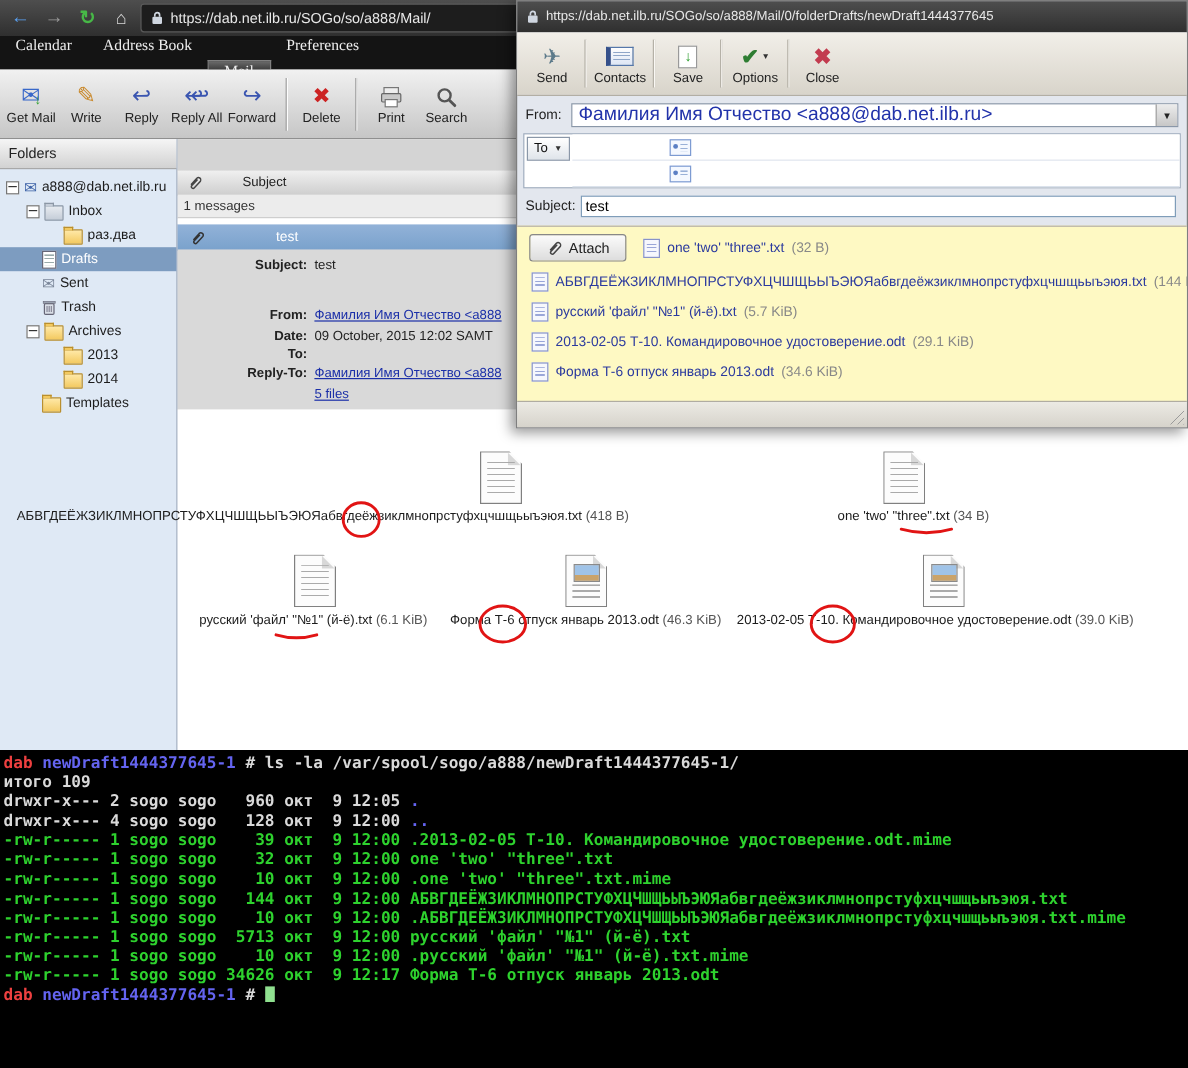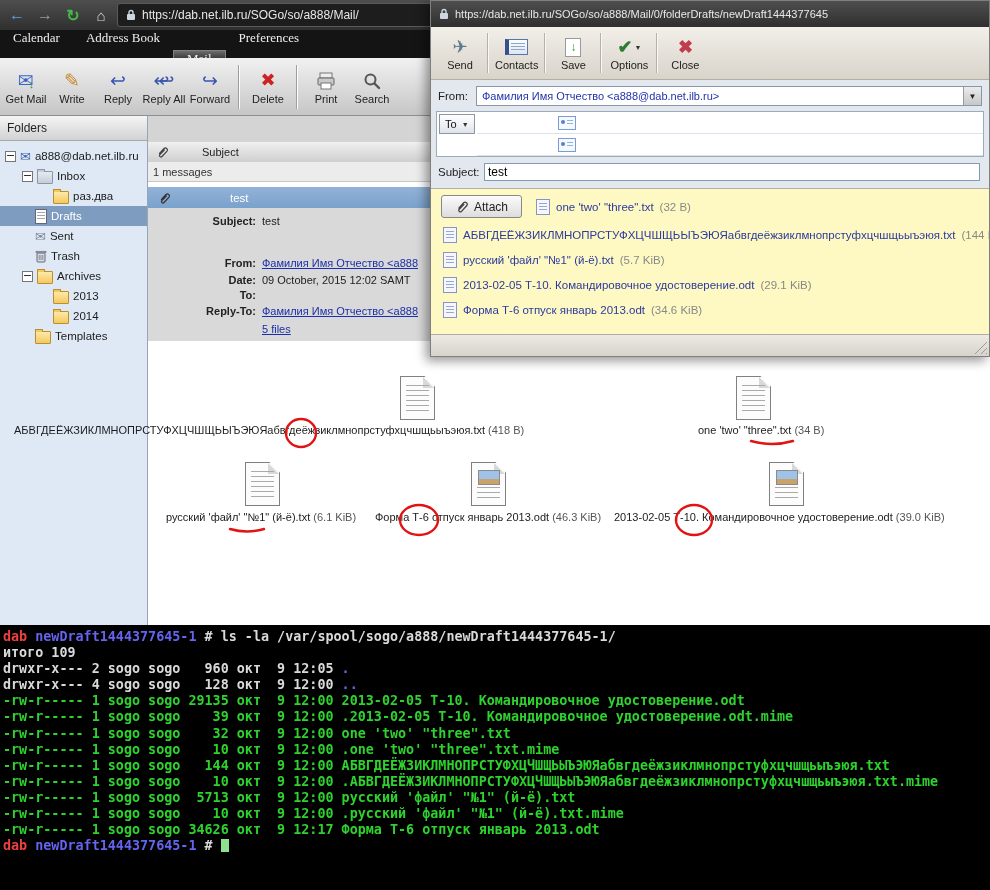--- a/index.html
+++ b/index.html
@@ -91,21 +91,21 @@
   .caret-sm{font-size:7px;color:#333;margin-left:2px;}
   .x-close{color:#c23b4f;font-weight:bold;}
   .csep{width:1px;height:40px;background:#b5b1a7;border-right:1px solid #faf8f4;}
   .book-icon{width:18px;height:14px;background:linear-gradient(#fdfdfd,#dde6f5);border:1px solid #5577aa;border-left:4px solid #35508a;position:relative;}
   .book-icon::after{content:"";position:absolute;left:2px;right:2px;top:3px;height:8px;background:repeating-linear-gradient(to bottom,#8fa6c8 0 1px,transparent 1px 3px);}
   .page-sm{width:14px;height:17px;background:#fff;border:1px solid #999;display:flex;align-items:center;justify-content:center;font-size:12px;font-weight:bold;color:#2e9e2e;}
 
   .c-from{position:absolute;left:7px;right:7px;top:84px;height:22px;display:flex;align-items:center;font-size:11.5px;color:#222;}
   .from-lab{width:38px;flex:none;}
   .combo{flex:1;height:20px;border:1px solid #8a97a8;background:#fff;display:flex;align-items:center;box-sizing:border-box;}
-  .combo-text{flex:1;padding:0 5px;font-size:11px;color:#2233aa;white-space:nowrap;overflow:hidden;}
+  .combo-text{flex:1;padding:0 5px;font-size:16px;color:#2233aa;white-space:nowrap;overflow:hidden;}
   .combo-arrow{width:17px;height:100%;background:linear-gradient(#ececec,#c7c7c7);border-left:1px solid #9a9a9a;display:flex;align-items:center;justify-content:center;font-size:8px;color:#222;}
   .c-addr{position:absolute;left:5px;right:5px;top:110px;height:46px;display:flex;background:#fff;border:1px solid #9daabc;box-sizing:border-box;}
   .to-select{display:flex;align-items:center;gap:3px;padding:0 5px;height:18px;margin:2px;border:1px solid #8a97a8;background:linear-gradient(#fff,#dfe4ea);font-size:11px;color:#111;flex:none;align-self:flex-start;}
   .addr-rows{flex:1;display:flex;flex-direction:column;}
   .addr-row{height:22px;border-bottom:1px solid #dbe2ec;position:relative;background:#fff;}
   .card-icon{position:absolute;left:81px;top:4px;width:16px;height:12px;border:1px solid #7d9bd2;background:#f4f8ff;}
   .card-icon::before{content:"";position:absolute;left:2px;top:3px;width:4px;height:4px;background:#5b7fc4;border-radius:50%;}
   .card-icon::after{content:"";position:absolute;left:8px;right:2px;top:3px;height:6px;background:repeating-linear-gradient(to bottom,#9ab1d8 0 1px,transparent 1px 3px);}
   .c-subj{position:absolute;left:7px;right:9px;top:161px;height:20px;display:flex;align-items:center;font-size:11.5px;color:#222;}
   .subj-lab{width:46px;flex:none;}
@@ -484,21 +484,20 @@
     <div class="c-status">
       <span class="grip"></span>
     </div>
   </div>
 
   <div class="terminal">
     <div class="tline"><span class="t-red">dab </span><span class="t-blue">newDraft1444377645-1 </span><span class="t-white"># </span><span class="t-white">ls -la /var/spool/sogo/a888/newDraft1444377645-1/</span></div>
     <div class="tline t-white">итого 109</div>
     <div class="tline"><span class="t-white">drwxr-x--- 2 sogo sogo   960 окт  9 12:05 </span><span class="t-blue">.</span></div>
     <div class="tline"><span class="t-white">drwxr-x--- 4 sogo sogo   128 окт  9 12:00 </span><span class="t-blue">..</span></div>
-    <div class="tline"><span class="t-green">-rw-r----- 1 sogo sogo 29135 окт  9 12:00 </span><span class="t-green">2013-02-05 Т-10. Командировочное удостоверение.odt</span></div>
     <div class="tline"><span class="t-green">-rw-r----- 1 sogo sogo    39 окт  9 12:00 </span><span class="t-green">.2013-02-05 Т-10. Командировочное удостоверение.odt.mime</span></div>
     <div class="tline"><span class="t-green">-rw-r----- 1 sogo sogo    32 окт  9 12:00 </span><span class="t-green">one 'two' "three".txt</span></div>
     <div class="tline"><span class="t-green">-rw-r----- 1 sogo sogo    10 окт  9 12:00 </span><span class="t-green">.one 'two' "three".txt.mime</span></div>
     <div class="tline"><span class="t-green">-rw-r----- 1 sogo sogo   144 окт  9 12:00 </span><span class="t-green">АБВГДЕЁЖЗИКЛМНОПРСТУФХЦЧШЩЬЫЪЭЮЯабвгдеёжзиклмнопрстуфхцчшщьыъэюя.txt</span></div>
     <div class="tline"><span class="t-green">-rw-r----- 1 sogo sogo    10 окт  9 12:00 </span><span class="t-green">.АБВГДЕЁЖЗИКЛМНОПРСТУФХЦЧШЩЬЫЪЭЮЯабвгдеёжзиклмнопрстуфхцчшщьыъэюя.txt.mime</span></div>
     <div class="tline"><span class="t-green">-rw-r----- 1 sogo sogo  5713 окт  9 12:00 </span><span class="t-green">русский 'файл' "№1" (й-ё).txt</span></div>
     <div class="tline"><span class="t-green">-rw-r----- 1 sogo sogo    10 окт  9 12:00 </span><span class="t-green">.русский 'файл' "№1" (й-ё).txt.mime</span></div>
     <div class="tline"><span class="t-green">-rw-r----- 1 sogo sogo 34626 окт  9 12:17 </span><span class="t-green">Форма Т-6 отпуск январь 2013.odt</span></div>
     <div class="tline"><span class="t-red">dab </span><span class="t-blue">newDraft1444377645-1 </span><span class="t-white"># </span><span class="cursor"></span></div>
   </div>

